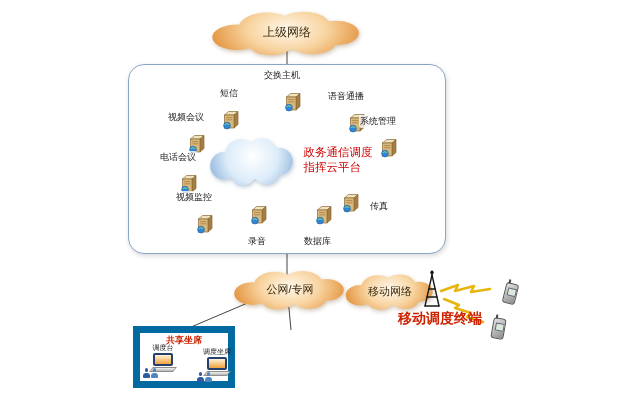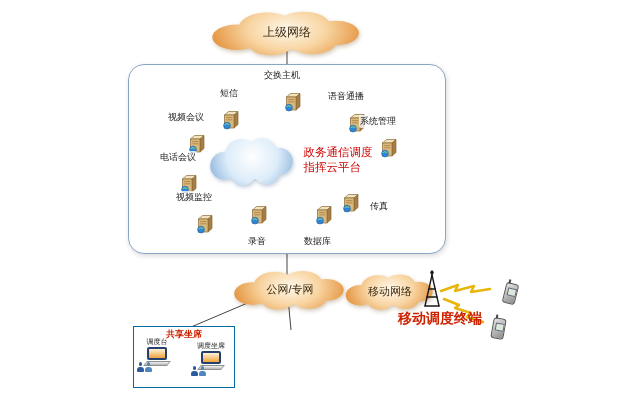--- a/index.html
+++ b/index.html
@@ -26,21 +26,21 @@
   .platform-cloud .cloud-label{font-size:11.5px;color:#cc0000}
 
   .node{position:absolute;display:flex;align-items:flex-end;gap:10px;z-index:4}
   .node .node-label{font-size:9px;color:#1a1a1a;white-space:nowrap;background:rgba(255,255,255,.78);padding:0 1px;border-radius:2px}
   .node.lt{flex-direction:column}
   .node.lb{flex-direction:column-reverse}
   .node.ll{flex-direction:column}
   .node.lr{flex-direction:row-reverse}
   .srv{display:block}
 
-  .seat-box{position:absolute;width:102px;height:62px;border:1px solid #0369a1;background:#fff;z-index:3}
+  .seat-box{position:absolute;width:102px;height:62px;border:7px solid #0369a1;background:#fff;z-index:3}
   .seat-box .seat-title{position:absolute;top:1px;left:0;right:0;text-align:center;color:#cc2200;font-weight:bold;font-size:9px}
   .seat1{left:133px;top:326px}
   .seat2{left:243px;top:326px}
   .console{position:absolute;width:44px;display:flex;flex-direction:column;align-items:center}
   .console-label{font-size:7px;color:#222;white-space:nowrap}
   .monitor{width:20px;height:13px;border:2px solid #25406e;border-radius:2px;background:linear-gradient(180deg,#fff3d8,#f0a33c)}
   .keyboard{width:24px;height:5px;background:linear-gradient(180deg,#f2f2f2,#b5b5b5);border:1px solid #8f8f8f;transform:skewX(-38deg);margin-top:1px}
   .people{display:flex;gap:1px;margin-top:-4px;align-self:flex-start;margin-left:2px}
   .person{position:relative;width:7px;height:10px;display:inline-block}
   .person::before{content:"";position:absolute;top:0;left:1.8px;width:3.6px;height:3.6px;border-radius:50%;background:#2d5c9e}

